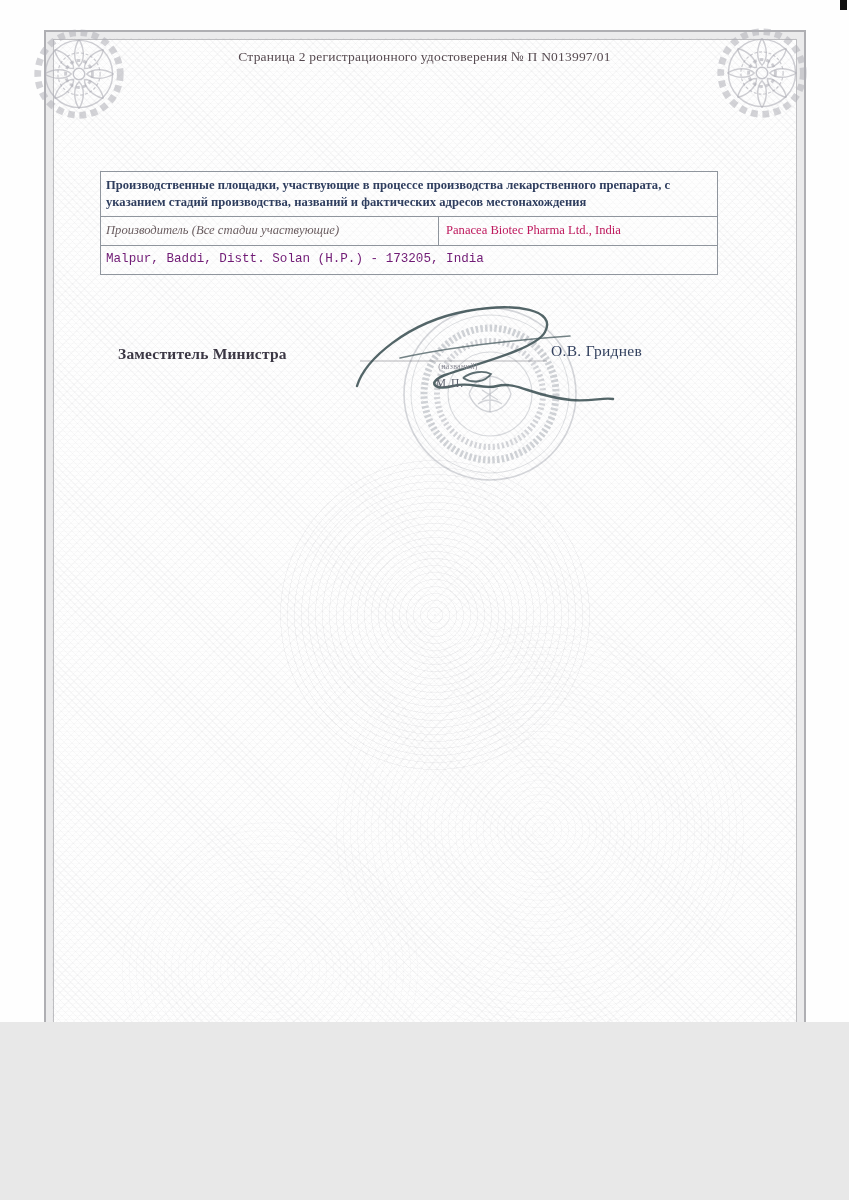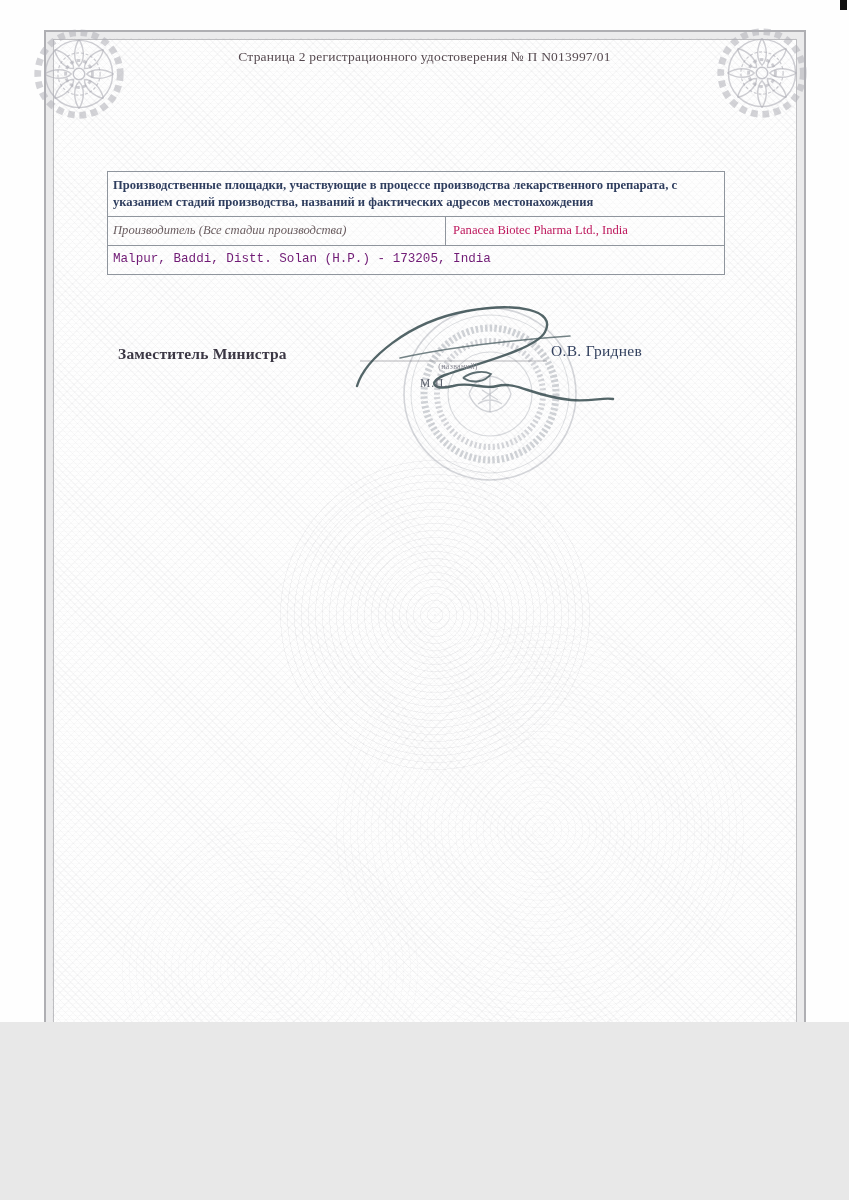--- a/index.html
+++ b/index.html
@@ -50,21 +50,21 @@
     position:absolute;left:840px;top:0;width:7px;height:10px;background:#111;
   }
   
   .doc-header{
     position:absolute;left:0;top:49px;width:100%;
     text-align:center;font-size:13.5px;letter-spacing:.2px;
     color:#554а50;color:#564a50;
   }
   
   .prod-table{
-    position:absolute;left:107px;top:171px;width:616px;
+    position:absolute;left:100px;top:171px;width:616px;
     border:1.4px solid #8f959d;background:rgba(255,255,255,0.25);
     font-size:12.6px;color:#3e4a66;
   }
   .t-header{
     padding:5px 8px 6px 5px;font-weight:bold;color:#2e3d5e;
     line-height:16.5px;border-bottom:1.2px solid #8f959d;
   }
   .t-row1{display:flex;border-bottom:1.2px solid #8f959d;}
   .t-cell-left{
     width:338px;box-sizing:border-box;padding:5px 8px 6px 5px;
@@ -82,21 +82,21 @@
   }
   .sig-name{
     position:absolute;left:551px;top:342px;
     font-size:15.5px;font-weight:normal;color:#32405e;letter-spacing:.3px;
   }
   .sig-caption{
     position:absolute;left:408px;top:362px;width:100px;text-align:center;
     font-size:8px;color:#8b8b95;letter-spacing:.3px;
   }
   .seal-caption{
-    position:absolute;left:420px;top:377px;width:60px;
+    position:absolute;left:420px;top:377px;width:60px;text-align:center;
     font-size:11.5px;color:#5c616d;letter-spacing:1px;
   }
   .stamp{position:absolute;left:394px;top:298px;width:192px;height:192px;opacity:.8;}
   .stamp svg{width:100%;height:100%;}
   .signature-ink{position:absolute;left:345px;top:298px;width:272px;height:112px;}
   .signature-ink svg{width:100%;height:100%;}
 </style>
 </head>
 <body>
 
@@ -151,21 +151,21 @@
     <svg viewBox="0 0 100 100">
         <use href="#rosette-sym"></use>
       </svg>
   </div>
 
   <div class="doc-header">Страница 2 регистрационного удостоверения № П N013997/01</div>
 
   <div class="prod-table">
     <div class="t-header">Производственные площадки, участвующие в процессе производства лекарственного препарата, с указанием стадий производства, названий и фактических адресов местонахождения</div>
     <div class="t-row1">
-      <div class="t-cell-left">Производитель (Все стадии производства)</div>
+      <div class="t-cell-left">Производитель (Все стадии участвующие)</div>
       <div class="t-cell-right">
         <div class="en">Panacea Biotec Pharma Ltd., India</div>
       </div>
     </div>
     <div class="t-row2">Malpur, Baddi, Distt. Solan (H.P.) - 173205, India</div>
   </div>
 
   <div class="stamp">
     <svg viewBox="0 0 192 192" fill="none">
       <circle cx="96" cy="96" r="86" stroke="rgba(140,145,155,0.45)" stroke-width="1.6"></circle>

